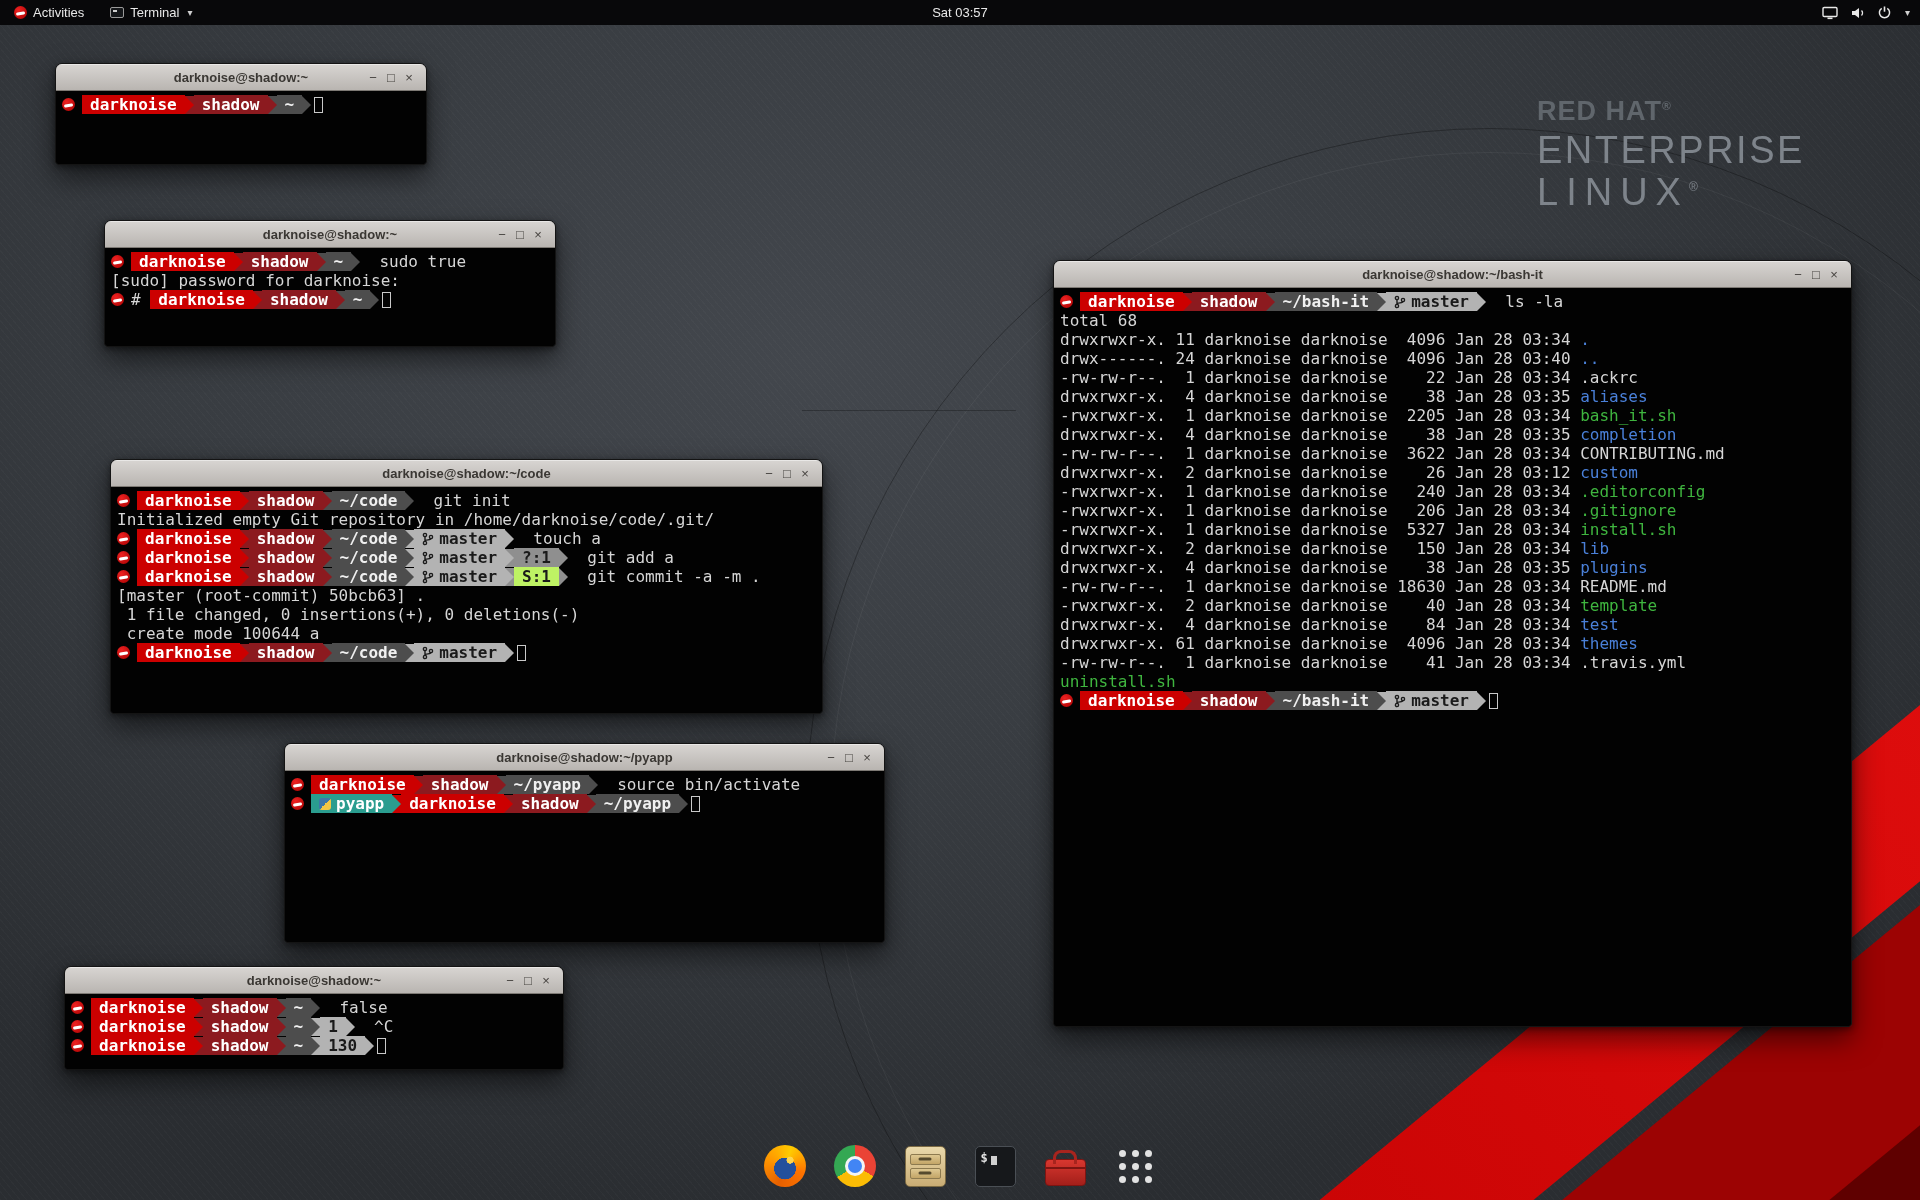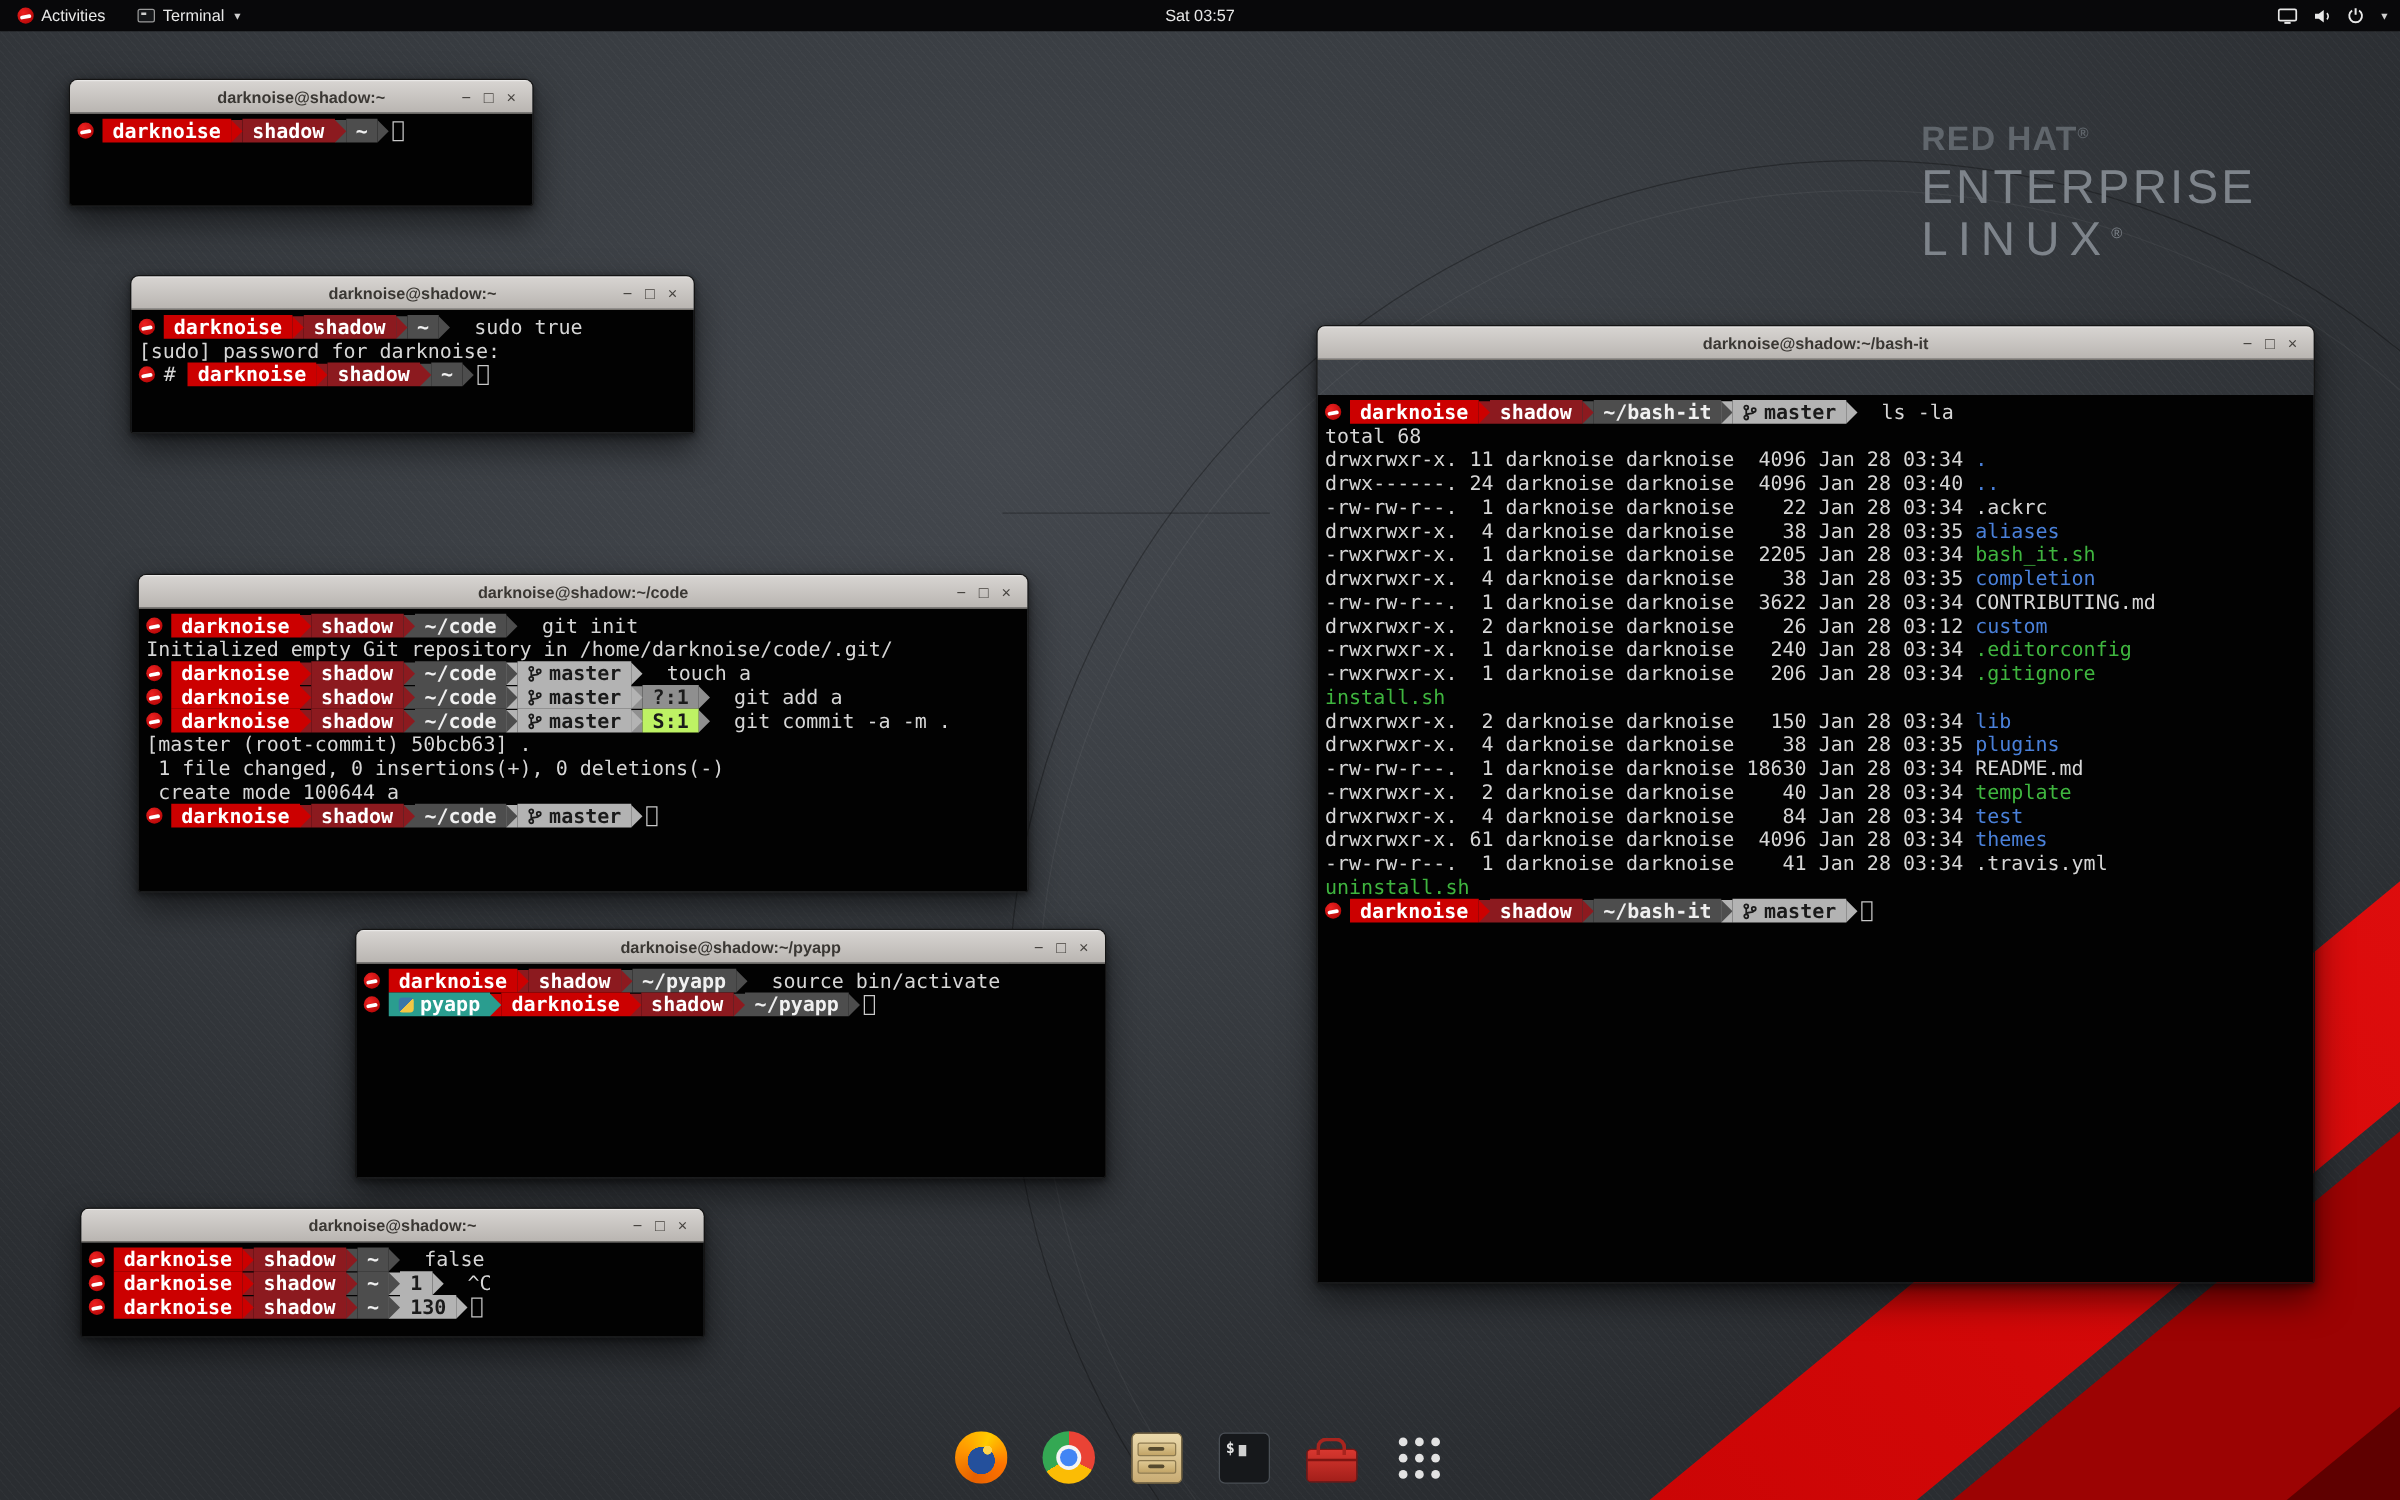--- a/index.html
+++ b/index.html
@@ -64,21 +64,21 @@
   .parrow { width:0; height:0; flex:none;
             border-top:9.5px solid transparent; border-bottom:9.5px solid transparent;
             border-left:9px solid transparent; }
   .tcursor { width:9px; height:16px; border:1px solid #c9c9c9; margin-left:3px; flex:none; }
   
   #w0 { left:55px;  top:63px;  width:372px; height:102px; }
   #w1 { left:104px; top:220px; width:452px; height:127px; }
   #w2 { left:110px; top:459px; width:713px; height:255px; }
   #w3 { left:284px; top:743px; width:601px; height:200px; }
   #w4 { left:64px;  top:966px; width:500px; height:104px; }
-  #w5 { left:1053px; top:260px; width:799px; height:767px;gap:28px; }
+  #w5 { left:1053px; top:260px; width:799px; height:767px; }
   
   .dock { position:absolute; left:50%; bottom:10px; transform:translateX(-50%);
           display:flex; align-items:center; gap:22px; z-index:20; }
   .dock-item { width:48px; height:48px; display:flex; align-items:center; justify-content:center; cursor:pointer; }
   .ic-firefox { width:42px; height:42px; border-radius:50%;
     background: radial-gradient(circle at 62% 36%, #ffd54d 0 9%, rgba(0,0,0,0) 10%),
                 radial-gradient(circle at 50% 56%, #24509c 0 34%, rgba(0,0,0,0) 35%),
                 conic-gradient(from 200deg, #e66000, #ff9500, #ffcb00, #ff7300, #e66000); }
   .ic-chrome { width:42px; height:42px; border-radius:50%; position:relative;
     background: conic-gradient(#ea4335 0 33%, #fbbc05 0 66%, #34a853 0); }
@@ -290,21 +290,21 @@
         <div class="tline"><span class="ttext">drwxrwxr-x. 11 darknoise darknoise  4096 Jan 28 03:34 </span><span class="ttext" style="color: rgb(74, 128, 217);">.</span></div>
         <div class="tline"><span class="ttext">drwx------. 24 darknoise darknoise  4096 Jan 28 03:40 </span><span class="ttext" style="color: rgb(74, 128, 217);">..</span></div>
         <div class="tline"><span class="ttext">-rw-rw-r--.  1 darknoise darknoise    22 Jan 28 03:34 </span><span class="ttext">.ackrc</span></div>
         <div class="tline"><span class="ttext">drwxrwxr-x.  4 darknoise darknoise    38 Jan 28 03:35 </span><span class="ttext" style="color: rgb(74, 128, 217);">aliases</span></div>
         <div class="tline"><span class="ttext">-rwxrwxr-x.  1 darknoise darknoise  2205 Jan 28 03:34 </span><span class="ttext" style="color: rgb(63, 181, 63);">bash_it.sh</span></div>
         <div class="tline"><span class="ttext">drwxrwxr-x.  4 darknoise darknoise    38 Jan 28 03:35 </span><span class="ttext" style="color: rgb(74, 128, 217);">completion</span></div>
         <div class="tline"><span class="ttext">-rw-rw-r--.  1 darknoise darknoise  3622 Jan 28 03:34 </span><span class="ttext">CONTRIBUTING.md</span></div>
         <div class="tline"><span class="ttext">drwxrwxr-x.  2 darknoise darknoise    26 Jan 28 03:12 </span><span class="ttext" style="color: rgb(74, 128, 217);">custom</span></div>
         <div class="tline"><span class="ttext">-rwxrwxr-x.  1 darknoise darknoise   240 Jan 28 03:34 </span><span class="ttext" style="color: rgb(63, 181, 63);">.editorconfig</span></div>
         <div class="tline"><span class="ttext">-rwxrwxr-x.  1 darknoise darknoise   206 Jan 28 03:34 </span><span class="ttext" style="color: rgb(63, 181, 63);">.gitignore</span></div>
-        <div class="tline"><span class="ttext" style="color: rgb(63, 181, 63);">install.sh</span></div>
+        <div class="tline"><span class="ttext">-rwxrwxr-x.  1 darknoise darknoise  5327 Jan 28 03:34 </span><span class="ttext" style="color: rgb(63, 181, 63);">install.sh</span></div>
         <div class="tline"><span class="ttext">drwxrwxr-x.  2 darknoise darknoise   150 Jan 28 03:34 </span><span class="ttext" style="color: rgb(74, 128, 217);">lib</span></div>
         <div class="tline"><span class="ttext">drwxrwxr-x.  4 darknoise darknoise    38 Jan 28 03:35 </span><span class="ttext" style="color: rgb(74, 128, 217);">plugins</span></div>
         <div class="tline"><span class="ttext">-rw-rw-r--.  1 darknoise darknoise 18630 Jan 28 03:34 </span><span class="ttext">README.md</span></div>
         <div class="tline"><span class="ttext">-rwxrwxr-x.  2 darknoise darknoise    40 Jan 28 03:34 </span><span class="ttext" style="color: rgb(63, 181, 63);">template</span></div>
         <div class="tline"><span class="ttext">drwxrwxr-x.  4 darknoise darknoise    84 Jan 28 03:34 </span><span class="ttext" style="color: rgb(74, 128, 217);">test</span></div>
         <div class="tline"><span class="ttext">drwxrwxr-x. 61 darknoise darknoise  4096 Jan 28 03:34 </span><span class="ttext" style="color: rgb(74, 128, 217);">themes</span></div>
         <div class="tline"><span class="ttext">-rw-rw-r--.  1 darknoise darknoise    41 Jan 28 03:34 </span><span class="ttext">.travis.yml</span></div>
         <div class="tline"><span class="ttext" style="color: rgb(63, 181, 63);">uninstall.sh</span></div>
         <div class="tline"><span class="ic-rh"></span><span class="seg" style="background: rgb(204, 0, 0); color: rgb(255, 255, 255);"><span>darknoise</span></span><span class="parrow" style="border-left-color: rgb(204, 0, 0); background: rgb(140, 26, 31);"></span><span class="seg" style="background: rgb(140, 26, 31); color: rgb(255, 255, 255);"><span>shadow</span></span><span class="parrow" style="border-left-color: rgb(140, 26, 31); background: rgb(77, 77, 77);"></span><span class="seg" style="background: rgb(77, 77, 77); color: rgb(240, 240, 240);"><span>~/bash-it</span></span><span class="parrow" style="border-left-color: rgb(77, 77, 77); background: rgb(179, 179, 179);"></span><span class="seg" style="background: rgb(179, 179, 179); color: rgb(26, 26, 26);"><svg class="ic-br" viewBox="0 0 12 14">
               <g fill="none" stroke="currentColor" stroke-width="1.4">

